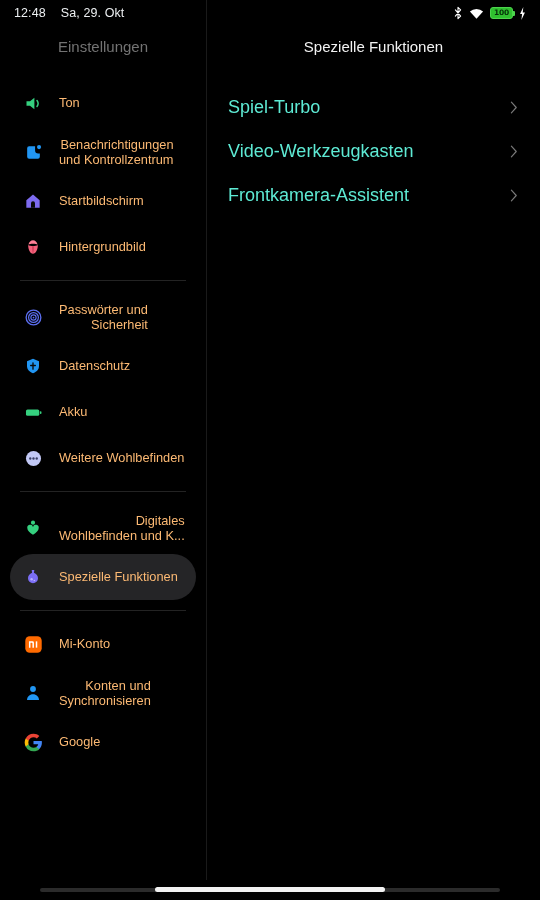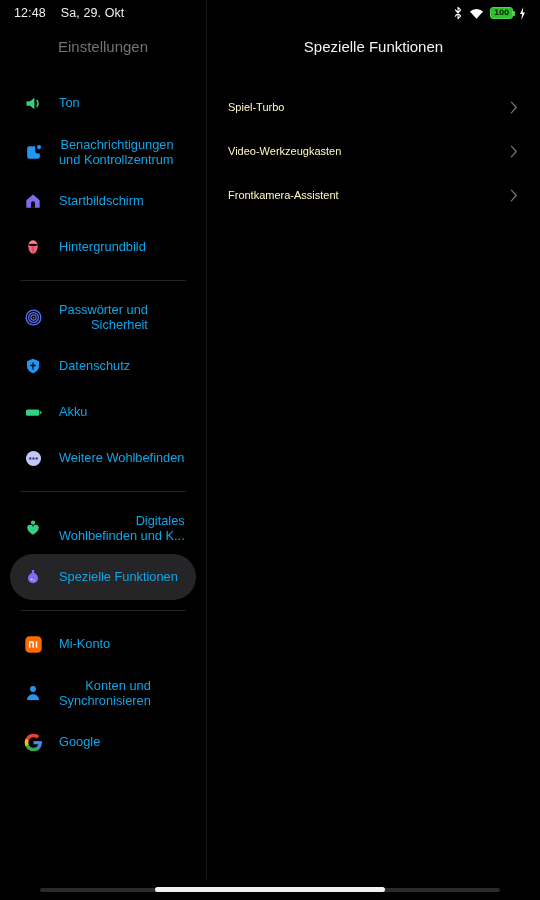--- a/index.html
+++ b/index.html
@@ -130,21 +130,21 @@
     min-width: 24px;
     height: 24px;
     margin-right: 14px;
     display: flex;
     align-items: center;
     justify-content: center;
   }
   .nav-label {
     font-size: 12.8px;
     line-height: 15.5px;
-    color: #0ea5e9;
+    color: #fdba74;
     white-space: pre-line;
   }
   .hr {
     height: 1px;
     background: #232323;
     margin: 10px 20px 10px 20px;
   }
   .spacer-top { height: 12px; }
 
   
@@ -166,22 +166,22 @@
     margin-top: 17px;
     padding: 0 22px 0 21px;
   }
   .row {
     display: flex;
     align-items: center;
     justify-content: space-between;
     height: 44px;
   }
   .row-label {
-    font-size: 11px;
-    color: #fef9c3;
+    font-size: 18px;
+    color: #5eead4;
   }
   .chev {
     width: 8px;
     height: 13px;
     display: block;
   }
 
   
   .gesture {
     position: absolute;

